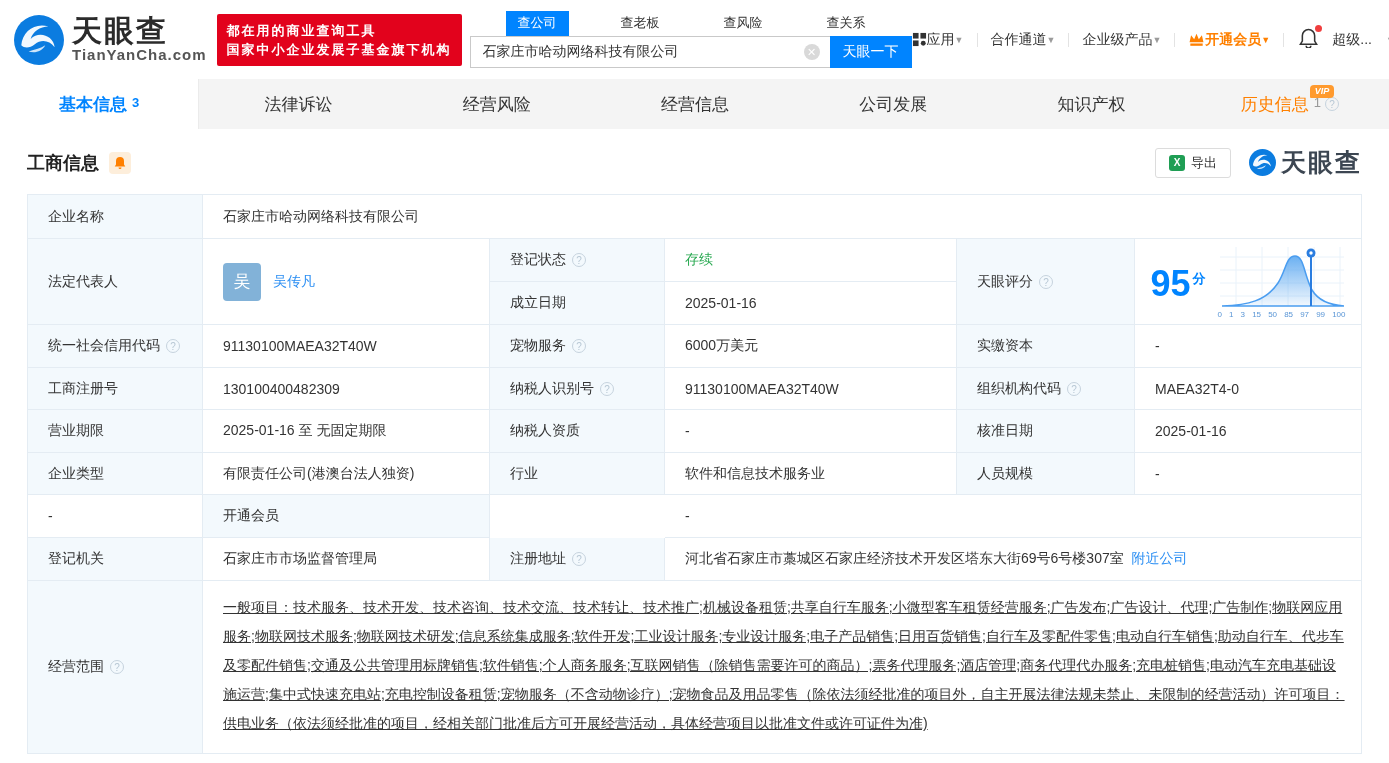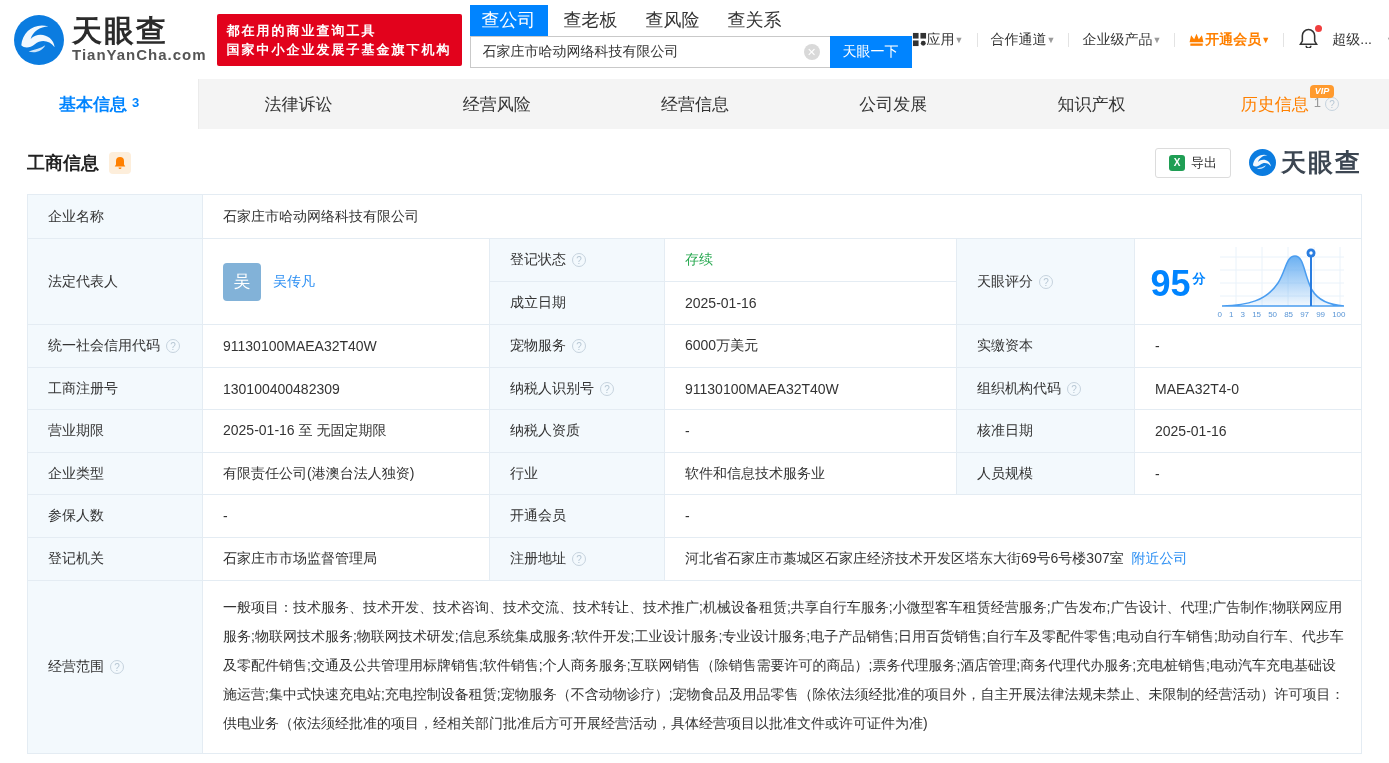--- a/index.html
+++ b/index.html
@@ -9,21 +9,21 @@
   
   .header { height:79px; display:flex; align-items:center; padding:0 14px; background:#fff; }
   .logo { display:flex; align-items:center; gap:8px; }
   .logo-swirl { width:50px; height:50px; }
   .logo-txt .cn { font-size:30px; font-weight:bold; color:#2b2b2b; letter-spacing:2px; line-height:30px; }
   .logo-txt .en { font-size:15px; font-weight:bold; color:#555; letter-spacing:1px; }
   .promo { margin-left:10px; background:#e2021c; color:#fff; padding:7px 10px; border-radius:2px; }
   .promo div { font-size:13px; font-weight:bold; letter-spacing:2px; line-height:19px; white-space:nowrap; }
   .search-area { margin-left:8px; }
   .search-tabs { display:flex; gap:4px; align-items:flex-end; height:24px; }
-  .search-tab { font-size:18px; padding:3px 12px 4px; cursor:pointer; color:#333; }
+  .search-tab { font-size:13px; padding:3px 12px 4px; cursor:pointer; color:#333;margin-left:36px; }
   .search-tab.active { background:#0084ff; color:#fff; }
   .search-row { display:flex; }
   .search-box { position:relative; width:360px; }
   .search-box input { width:100%; height:32px; border:1px solid #c9c9c9; border-right:none; outline:none;
     font-size:14px; color:#333; padding:0 34px 0 12px; font-family:inherit; }
   .clear-ic { position:absolute; right:10px; top:8px; width:16px; height:16px; border-radius:50%;
     background:#d9d9d9; color:#fff; font-size:11px; line-height:16px; text-align:center; cursor:pointer; }
   .search-btn { height:32px; width:82px; background:#0084ff; color:#fff; border:none; font-size:14px;
     cursor:pointer; font-family:inherit; }
   .top-nav { margin-left:auto; display:flex; align-items:center; font-size:14px; color:#333; }
@@ -72,21 +72,21 @@
     padding:6px 14px 6px 20px; background:#fff; overflow:hidden; }
   .lbl { background:#f3f9fd; color:#333; }
   .noR { border-right:none; }
   .noB { border-bottom:none; }
   .dash { color:#333; }
   a.lnk { color:#2a8ef3; text-decoration:none; cursor:pointer; }
   .green { color:#2aa952; }
   .avatar { width:38px; height:38px; border-radius:4px; background:#82b2d8; color:#fff; font-size:17px;
     display:flex; align-items:center; justify-content:center; margin-right:12px; cursor:pointer; flex:none; }
   .scope-cell { align-items:flex-start; padding-top:12px; line-height:29px; }
-  .scope-text { text-align:left; }
+  .scope-text { text-align:left;text-decoration:underline; }
 
   
   .score-cell { justify-content:center; gap:12px; padding:4px 8px; }
   .score-num { color:#0084ff; font-weight:bold; font-size:36px; line-height:36px; display:flex; align-items:flex-end; }
   .score-unit { font-size:13px; font-weight:bold; margin:0 0 5px 2px; }
   .score-chart { display:flex; flex-direction:column; }
   .score-axis { display:flex; justify-content:space-between; width:128px; font-size:8px; color:#5a96d6; margin-top:1px; }
 </style>
 </head>
 <body>
@@ -368,23 +368,20 @@
     <div class="cell" style="grid-row:7">
         <span>软件和信息技术服务业</span>
       </div>
     <div class="cell lbl" style="grid-row:7">
         <span>人员规模</span>
       </div>
     <div class="cell noR" style="grid-row:7">
         <span class="dash">-</span>
       </div>
 
-    <div class="cell lbl" style="grid-row:8">
-        <span>参保人数</span>
-      </div>
     <div class="cell" style="grid-row:8">
         <span class="dash">-</span>
       </div>
     <div class="cell lbl" style="grid-row:8">
         <span>开通会员</span>
       </div>
     <div class="cell noR" style="grid-row:8; grid-column:4 / 7">
         <span class="dash">-</span>
       </div>
 

